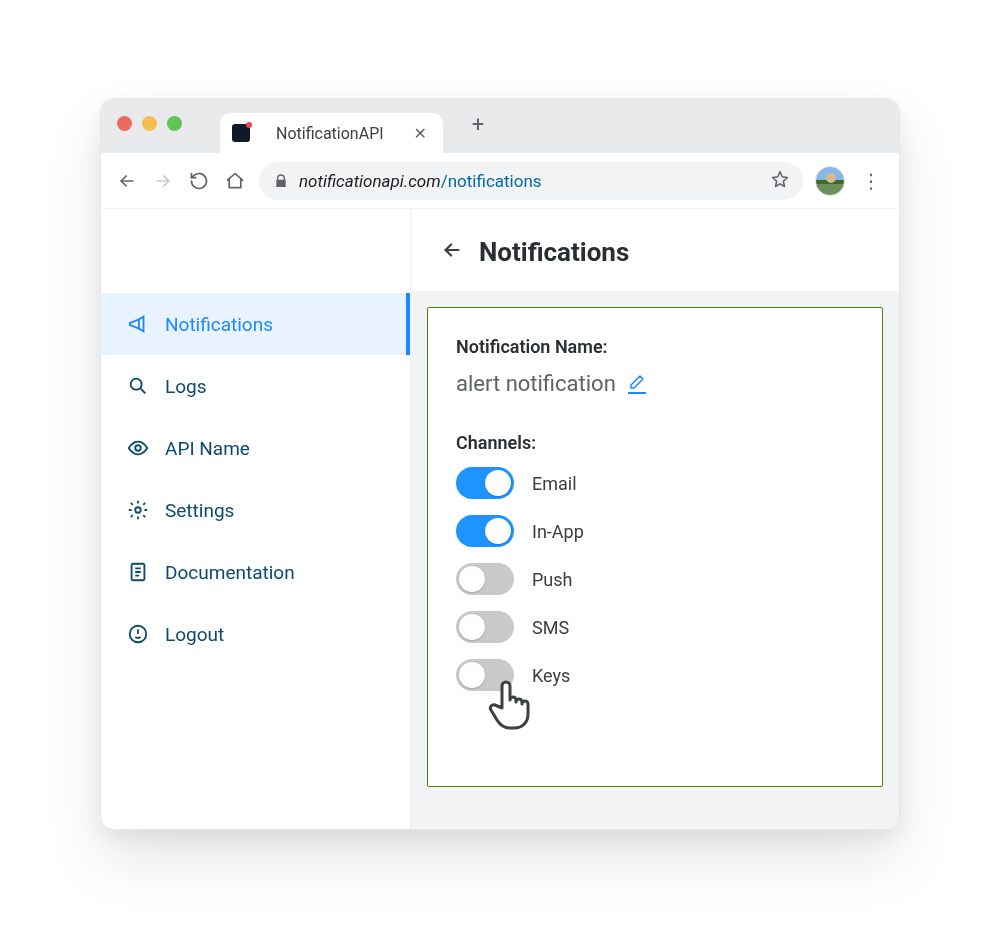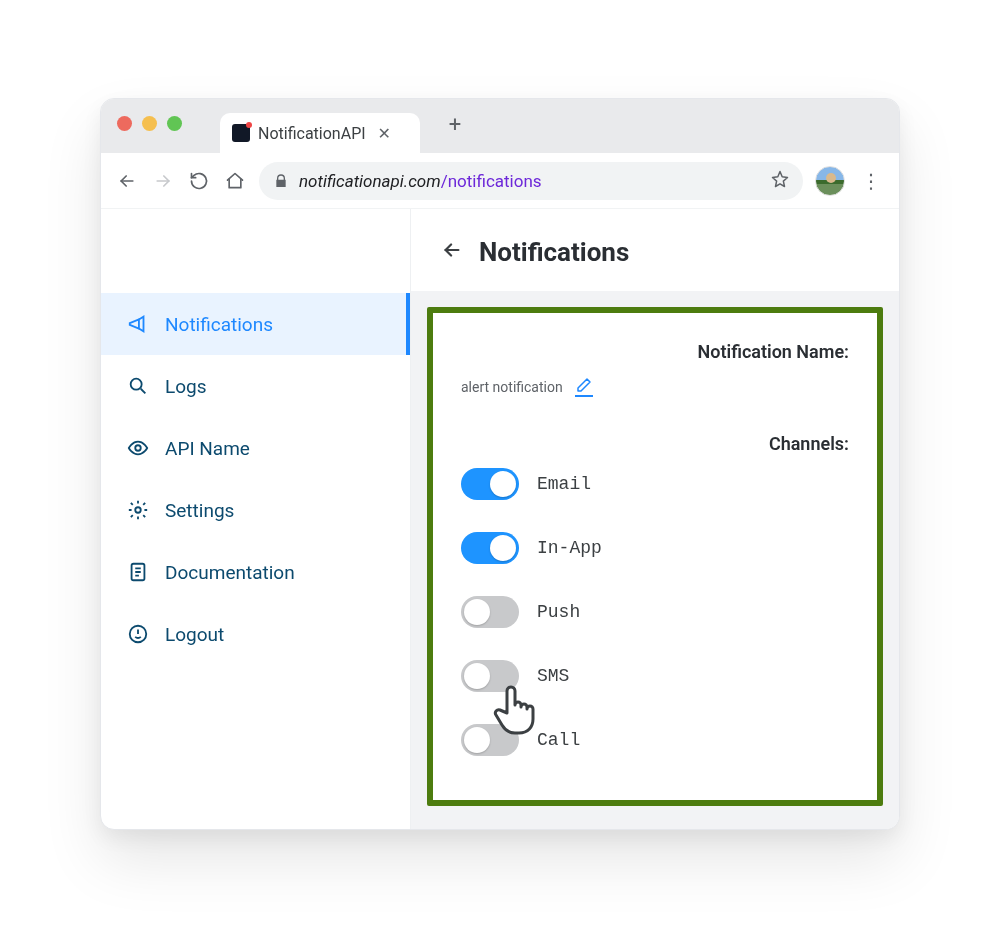--- a/index.html
+++ b/index.html
@@ -41,21 +41,21 @@
   .tl.yellow { background: #f5bf4f; }
   .tl.green { background: #61c554; }
   .tab {
     background: #ffffff;
     height: 40px;
     border-top-left-radius: 10px;
     border-top-right-radius: 10px;
     display: flex;
     align-items: center;
     padding: 0 12px 0 12px;
-    gap: 8px;
+    gap: 26px;
     min-width: 200px;
     position: relative;
   }
   .favicon {
     width: 18px; height: 18px; border-radius: 3px;
     background: #111827;
     position: relative;
   }
   .favicon::after {
     content:"";
@@ -102,21 +102,21 @@
     height: 38px;
     display: flex;
     align-items: center;
     padding: 0 14px;
     gap: 10px;
     color: #5f6368;
   }
   .lock { width: 16px; height: 16px; }
   .url { flex:1; font-size: 17px; white-space: nowrap; overflow: hidden; text-overflow: ellipsis; }
   .url .host { color: #202124; font-style: italic; }
-  .url .path { color: #6d28d9; }
+  .url .path { color: #0369a1; }
   .star { color:#5f6368; }
   .avatar {
     width: 30px; height: 30px; border-radius: 50%;
     background: linear-gradient(180deg,#87b7e8 0 45%, #3b6b2d 45% 60%, #6b8f5b 60% 100%);
     position: relative;
     overflow: hidden;
     border:1px solid #e0e0e0;
   }
   .avatar::after{
     content:""; position:absolute; left:10px; top:6px; width:10px; height:10px; border-radius:50%;
@@ -172,41 +172,40 @@
   .page-header h1 { font-size: 26px; font-weight: 700; color: #2a2e33; }
   .panel-wrap {
     background: #f2f3f5;
     padding: 16px;
     flex:1;
   }
   .panel {
     background: #ffffff;
     border-radius: 2px;
     padding: 28px 28px 44px 28px;
-    border: 6px solid #4d7c0f;
+    border: 1px solid #4d7c0f;
     position: relative;
     min-height: 480px;
-    text-align: right;
   }
   .field-label {
     font-size: 18px;
     font-weight: 600;
     color: #2a2e33;
     margin-bottom: 14px;
   }
   .name-row {
     display: flex;
     align-items: center;
     gap: 12px;
     margin-bottom: 36px;
   }
-  .name-val { font-size: 14px; color: #5f6368; }
+  .name-val { font-size: 22px; color: #5f6368; }
   .edit-btn { color: #1e88ff; cursor: pointer; display:flex; align-items:center; border-bottom:2px solid #1e88ff; padding-bottom:1px;}
   .edit-btn svg { width: 18px; height: 18px; }
-  .channels { display:flex; flex-direction:column; gap: 32px; font-family: Liberation Mono, monospace; }
+  .channels { display:flex; flex-direction:column; gap: 16px; }
   .channel-row { display:flex; align-items:center; gap: 18px; }
   .toggle {
     width: 58px; height: 32px; border-radius: 999px;
     position: relative; cursor: pointer;
     background: #c8c9cb;
     transition: background .15s;
   }
   .toggle .knob {
     position:absolute; top:3px; left:3px;
     width:26px; height:26px; border-radius:50%; background:#fff;
@@ -400,21 +399,21 @@
             <div class="channel-row">
               <div class="toggle">
                   <div class="knob"></div>
                 </div>
               <span class="channel-label">SMS</span>
             </div>
             <div class="channel-row">
               <div class="toggle">
                   <div class="knob"></div>
                 </div>
-              <span class="channel-label">Call</span>
+              <span class="channel-label">Keys</span>
             </div>
           </div>
 
           <div class="cursor-hand">
             <svg viewBox="0 0 48 56" fill="#ffffff" stroke="#3c4043" stroke-width="3" stroke-linejoin="round" stroke-linecap="round">
               <path d="M16 28 V8 a4 4 0 0 1 8 0 V22 a3 3 0 0 1 6 0 v2 a3 3 0 0 1 6 0 v2 a3 3 0 0 1 6 0 v10 c0 8-5 14-14 14h-4c-6 0-10-3-13-8l-6-10c-2-3 1-6 4-5l7 3z"></path>
             </svg>
           </div>
 
         </div>

